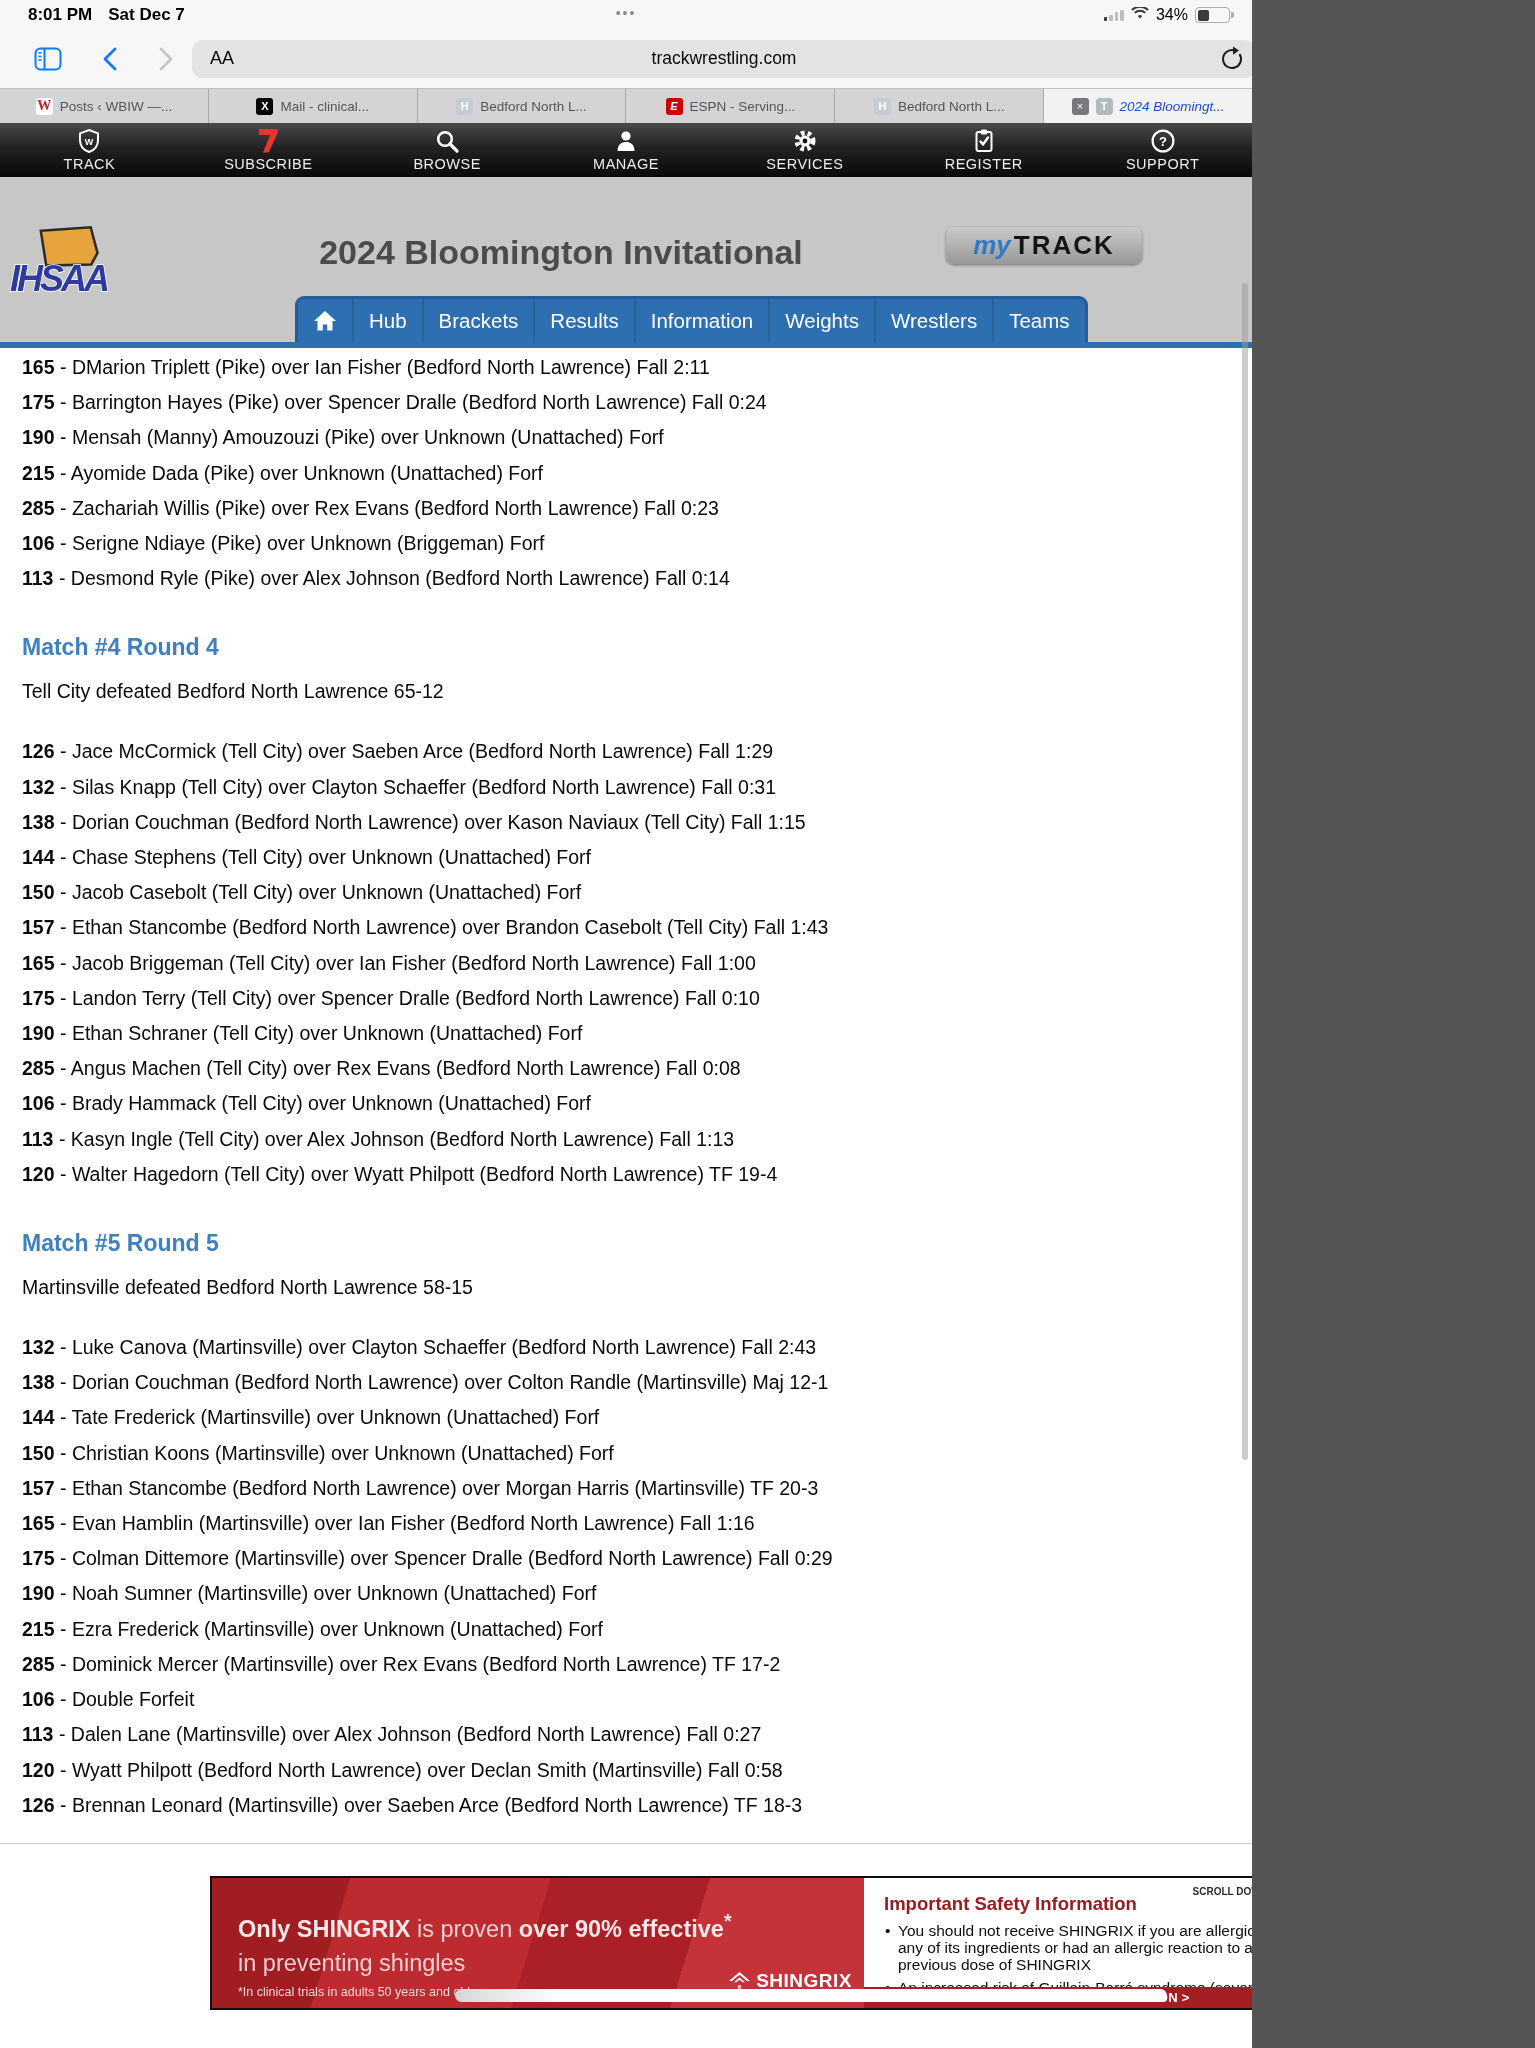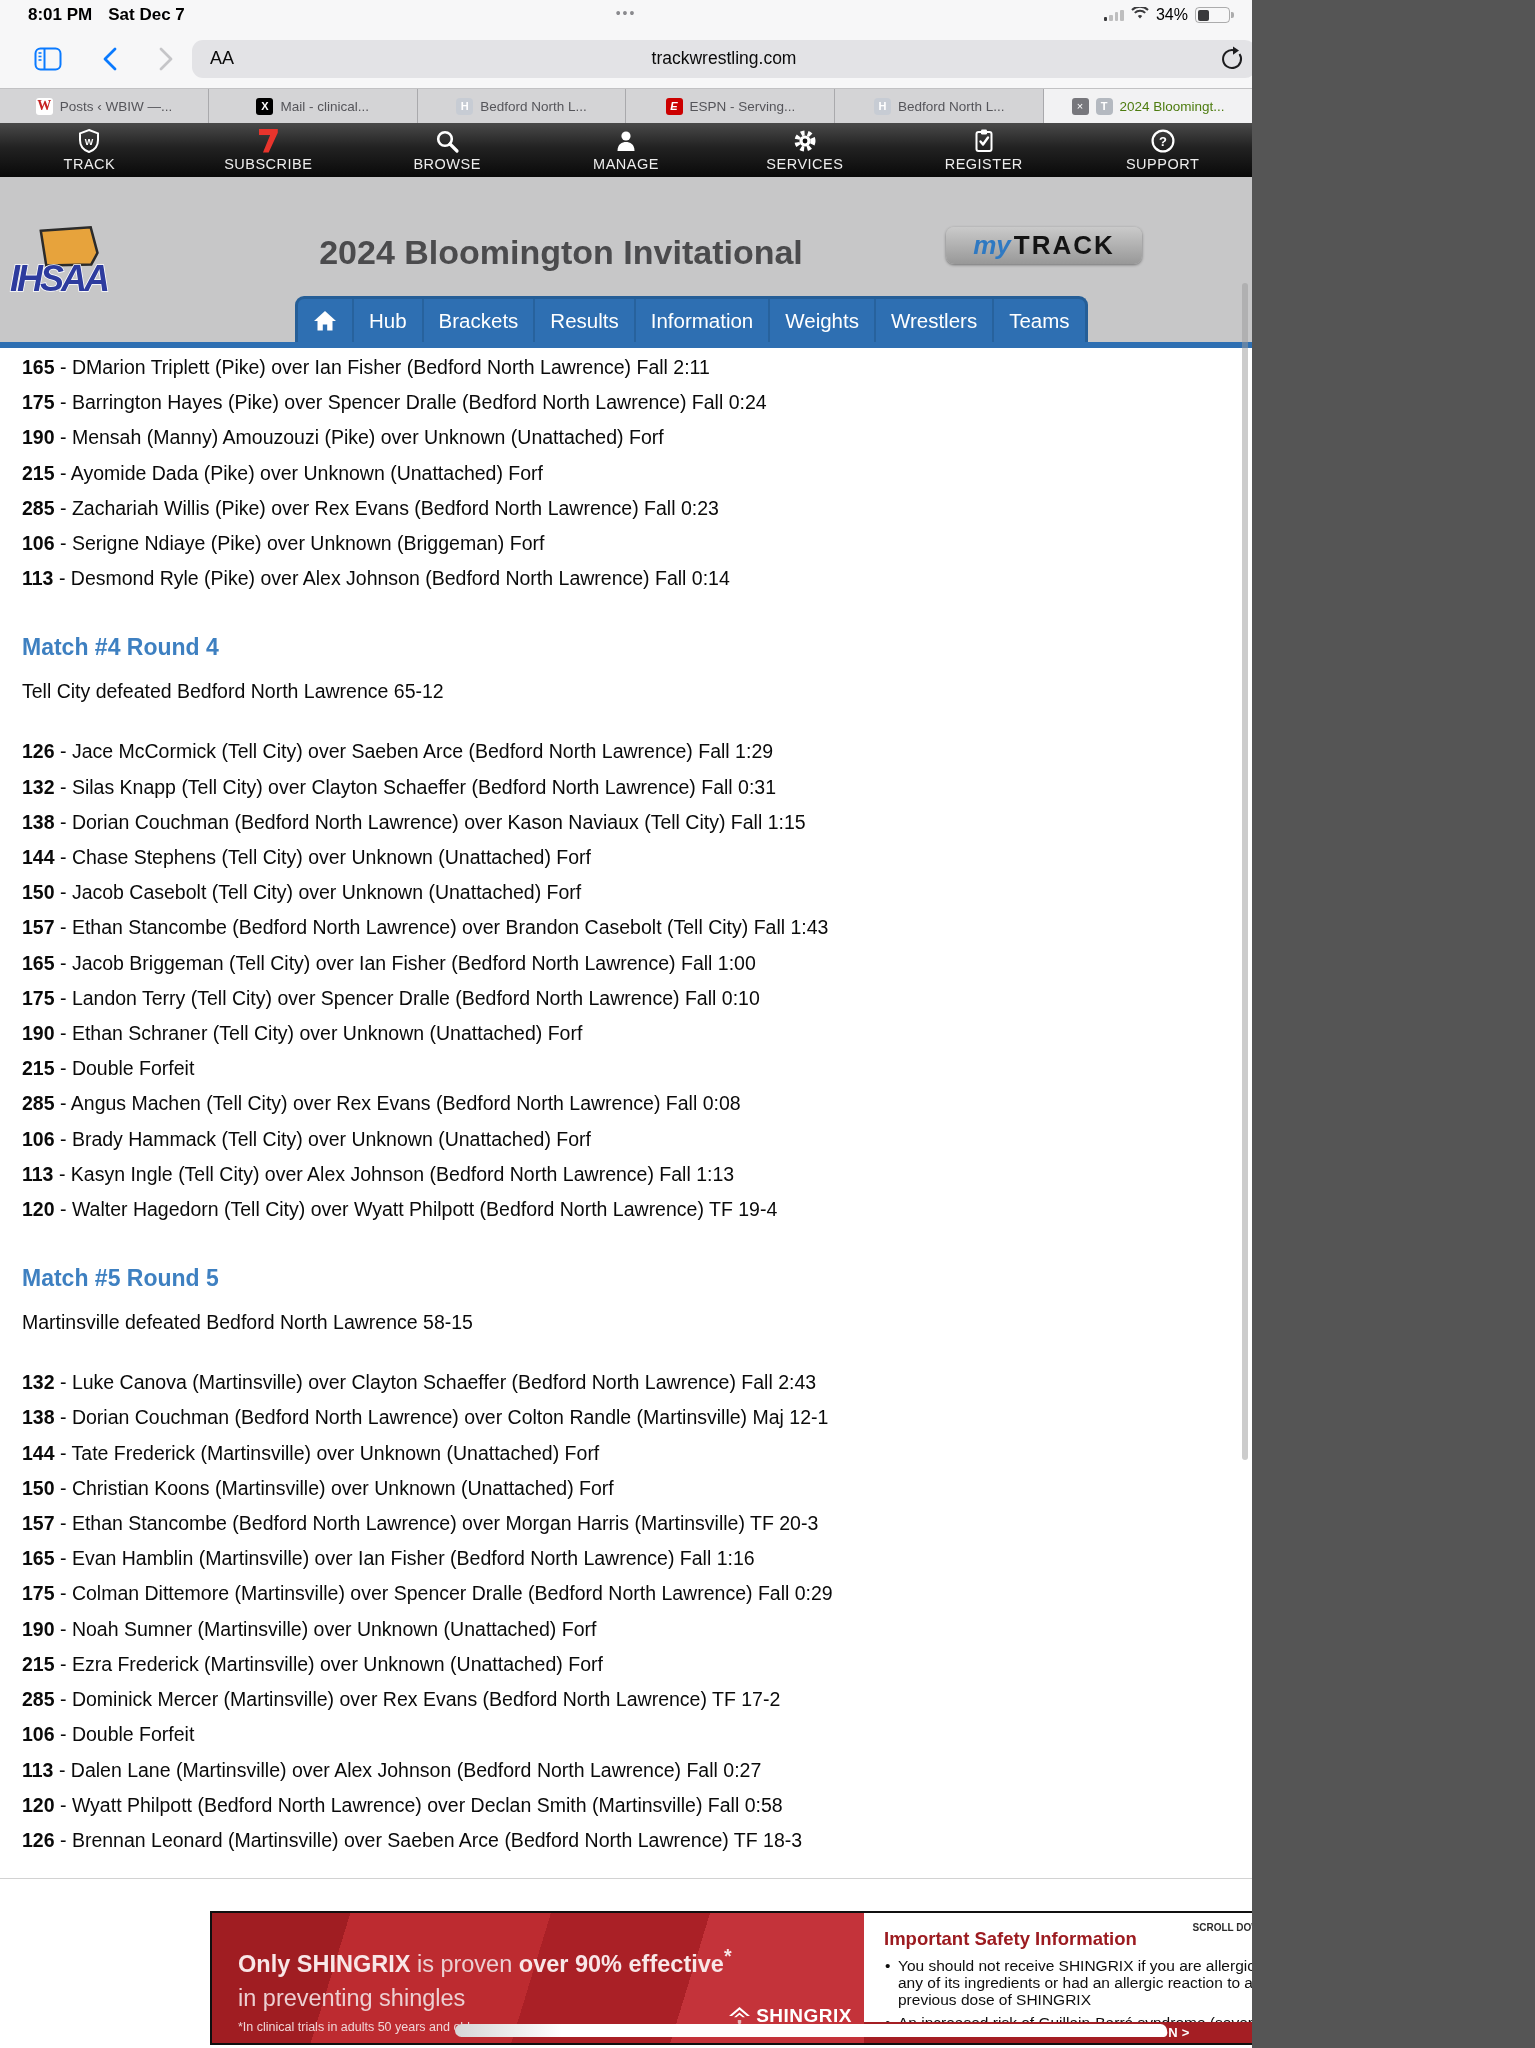--- a/index.html
+++ b/index.html
@@ -25,21 +25,21 @@
   .reader{position:absolute;left:18px;top:8px;font-size:18px;color:#0a0a0a;}
   .url-text{position:absolute;left:0;right:0;top:8px;text-align:center;font-size:17.5px;color:#0a0a0a;}
   .reload{position:absolute;right:12px;top:6px;}
   
   .tabstrip{display:flex;height:34px;background:#c9c9cb;border-top:1px solid #c2c2c4;}
   .tab{flex:1;display:flex;align-items:center;justify-content:center;gap:7px;background:#d4d4d6;
        border-right:1px solid #a9a9ac;overflow:hidden;white-space:nowrap;}
   .tab:last-child{border-right:none;}
   .tab.active{background:#f2f2f3;}
   .tab-label{font-size:13.5px;color:#55555a;}
-  .tab.active .tab-label{color:#4d7c0f;}
+  .tab.active .tab-label{color:#1d4ed8;font-style:italic;}
   .favicon{width:17px;height:17px;border-radius:3px;display:flex;align-items:center;justify-content:center;
            font-size:11px;font-weight:bold;color:#fff;flex:0 0 auto;}
   .fav-wbiw{background:#fff;color:#c62222;font-family:"Liberation Serif",serif;font-size:14px;}
   .fav-mail-x{background:#000;}
   .fav-h-gray{background:#c7ccd4;border-radius:4px;}
   .fav-espn{background:#cc0000;font-style:italic;}
   .fav-t-gray{background:#b4b9c0;border-radius:4px;}
   .tab-close{width:17px;height:17px;border-radius:3px;background:#77777c;color:#fff;font-size:11px;
              display:flex;align-items:center;justify-content:center;flex:0 0 auto;}
   
@@ -316,21 +316,20 @@
       <div class="sec-sum">Tell City defeated Bedford North Lawrence 65-12</div>
       <div class="rline"><span class="wt">126</span><span> - </span><span>Jace McCormick (Tell City) over Saeben Arce (Bedford North Lawrence) Fall 1:29</span></div>
       <div class="rline"><span class="wt">132</span><span> - </span><span>Silas Knapp (Tell City) over Clayton Schaeffer (Bedford North Lawrence) Fall 0:31</span></div>
       <div class="rline"><span class="wt">138</span><span> - </span><span>Dorian Couchman (Bedford North Lawrence) over Kason Naviaux (Tell City) Fall 1:15</span></div>
       <div class="rline"><span class="wt">144</span><span> - </span><span>Chase Stephens (Tell City) over Unknown (Unattached) Forf</span></div>
       <div class="rline"><span class="wt">150</span><span> - </span><span>Jacob Casebolt (Tell City) over Unknown (Unattached) Forf</span></div>
       <div class="rline"><span class="wt">157</span><span> - </span><span>Ethan Stancombe (Bedford North Lawrence) over Brandon Casebolt (Tell City) Fall 1:43</span></div>
       <div class="rline"><span class="wt">165</span><span> - </span><span>Jacob Briggeman (Tell City) over Ian Fisher (Bedford North Lawrence) Fall 1:00</span></div>
       <div class="rline"><span class="wt">175</span><span> - </span><span>Landon Terry (Tell City) over Spencer Dralle (Bedford North Lawrence) Fall 0:10</span></div>
       <div class="rline"><span class="wt">190</span><span> - </span><span>Ethan Schraner (Tell City) over Unknown (Unattached) Forf</span></div>
-      <div class="rline"><span class="wt">215</span><span> - </span><span>Double Forfeit</span></div>
       <div class="rline"><span class="wt">285</span><span> - </span><span>Angus Machen (Tell City) over Rex Evans (Bedford North Lawrence) Fall 0:08</span></div>
       <div class="rline"><span class="wt">106</span><span> - </span><span>Brady Hammack (Tell City) over Unknown (Unattached) Forf</span></div>
       <div class="rline"><span class="wt">113</span><span> - </span><span>Kasyn Ingle (Tell City) over Alex Johnson (Bedford North Lawrence) Fall 1:13</span></div>
       <div class="rline"><span class="wt">120</span><span> - </span><span>Walter Hagedorn (Tell City) over Wyatt Philpott (Bedford North Lawrence) TF 19-4</span></div>
       <div class="sec-h">Match #5 Round 5</div>
       <div class="sec-sum">Martinsville defeated Bedford North Lawrence 58-15</div>
       <div class="rline"><span class="wt">132</span><span> - </span><span>Luke Canova (Martinsville) over Clayton Schaeffer (Bedford North Lawrence) Fall 2:43</span></div>
       <div class="rline"><span class="wt">138</span><span> - </span><span>Dorian Couchman (Bedford North Lawrence) over Colton Randle (Martinsville) Maj 12-1</span></div>
       <div class="rline"><span class="wt">144</span><span> - </span><span>Tate Frederick (Martinsville) over Unknown (Unattached) Forf</span></div>
       <div class="rline"><span class="wt">150</span><span> - </span><span>Christian Koons (Martinsville) over Unknown (Unattached) Forf</span></div>

